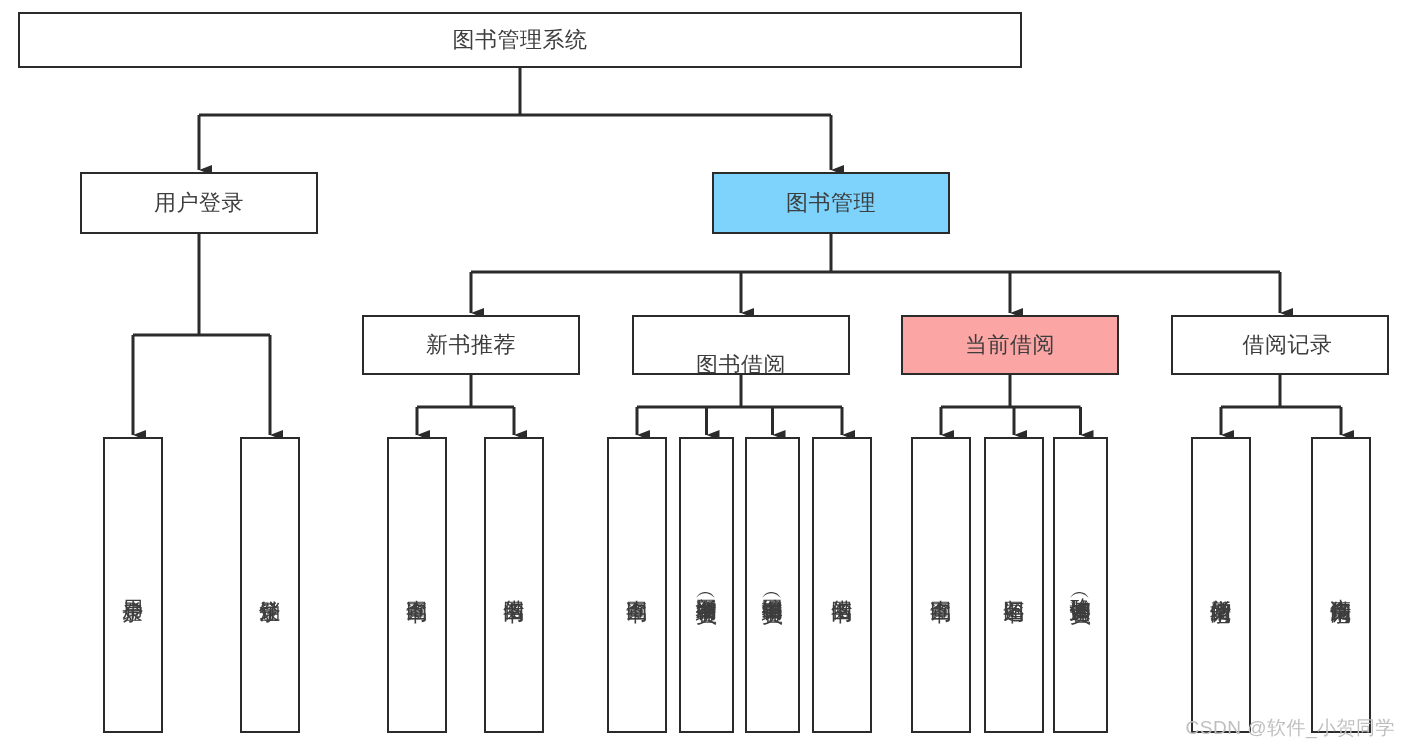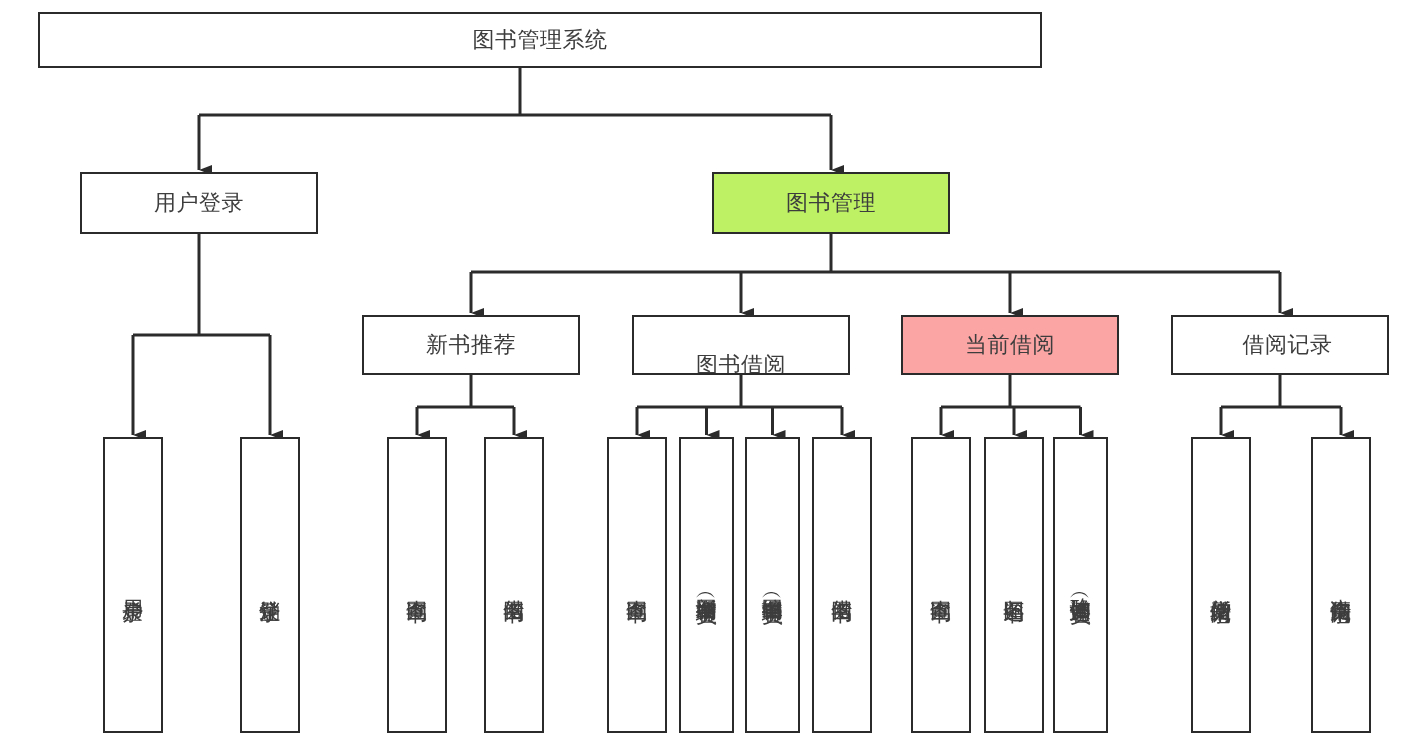--- a/index.html
+++ b/index.html
@@ -105,27 +105,27 @@
         <path d="M1014,407 L1014,435" marker-end="url(#arrow)"></path>
         <path d="M1080.5,407 L1080.5,435" marker-end="url(#arrow)"></path>
         <path d="M1280,375 L1280,407"></path>
         <path d="M1221,407 L1341,407"></path>
         <path d="M1221,407 L1221,435" marker-end="url(#arrow)"></path>
         <path d="M1341,407 L1341,435" marker-end="url(#arrow)"></path>
       </g>
   </svg>
 
   <div id="nodes-layer">
-      <div class="node-box" style="left: 18px; top: 12px; width: 1004px; height: 56px; border-color: rgb(43, 43, 43); background: rgb(255, 255, 255); margin-left: 20px;">
+      <div class="node-box" style="left: 18px; top: 12px; width: 1004px; height: 56px; border-color: rgb(43, 43, 43); background: rgb(255, 255, 255);">
         <span class="node-label-h" style="color: rgb(61, 61, 61);">图书管理系统</span>
       </div>
       <div class="node-box" style="left: 80px; top: 172px; width: 238px; height: 62px; border-color: rgb(43, 43, 43); background: rgb(255, 255, 255);">
         <span class="node-label-h" style="color: rgb(61, 61, 61);">用户登录</span>
       </div>
-      <div class="node-box" style="left: 712px; top: 172px; width: 238px; height: 62px; border-color: rgb(43, 43, 43); background: #bef264;">
+      <div class="node-box" style="left: 712px; top: 172px; width: 238px; height: 62px; border-color: rgb(43, 43, 43); background: #7dd3fc;">
         <span class="node-label-h" style="color: rgb(61, 61, 61);">图书管理</span>
       </div>
       <div class="node-box" style="left: 362px; top: 315px; width: 218px; height: 60px; border-color: rgb(43, 43, 43); background: rgb(255, 255, 255);">
         <span class="node-label-h" style="color: rgb(61, 61, 61);">新书推荐</span>
       </div>
       <div class="node-box" style="left: 632px; top: 315px; width: 218px; height: 60px; border-color: rgb(43, 43, 43); background: rgb(255, 255, 255);">
         <span class="node-label-h" style="color: rgb(61, 61, 61); margin-top: 40px;">图书借阅</span>
       </div>
       <div class="node-box" style="left: 901px; top: 315px; width: 218px; height: 60px; border-color: rgb(43, 43, 43); background: #fca5a5;">
         <span class="node-label-h" style="color: rgb(61, 61, 61);">当前借阅</span>
@@ -167,13 +167,14 @@
         <span class="node-label-v" style="color: rgb(61, 61, 61);">确认归还（管理员）</span>
       </div>
       <div class="node-box" style="left: 1191px; top: 437px; width: 60px; height: 296px; border-color: rgb(43, 43, 43); background: rgb(255, 255, 255);">
         <span class="node-label-v" style="color: rgb(61, 61, 61);">新增借阅记录</span>
       </div>
       <div class="node-box" style="left: 1311px; top: 437px; width: 60px; height: 296px; border-color: rgb(43, 43, 43); background: rgb(255, 255, 255);">
         <span class="node-label-v" style="color: rgb(61, 61, 61);">查询借阅记录</span>
       </div>
     </div>
 
+  <div class="watermark">CSDN @软件_小贺同学</div>
 </div>
 
 </body></html>

